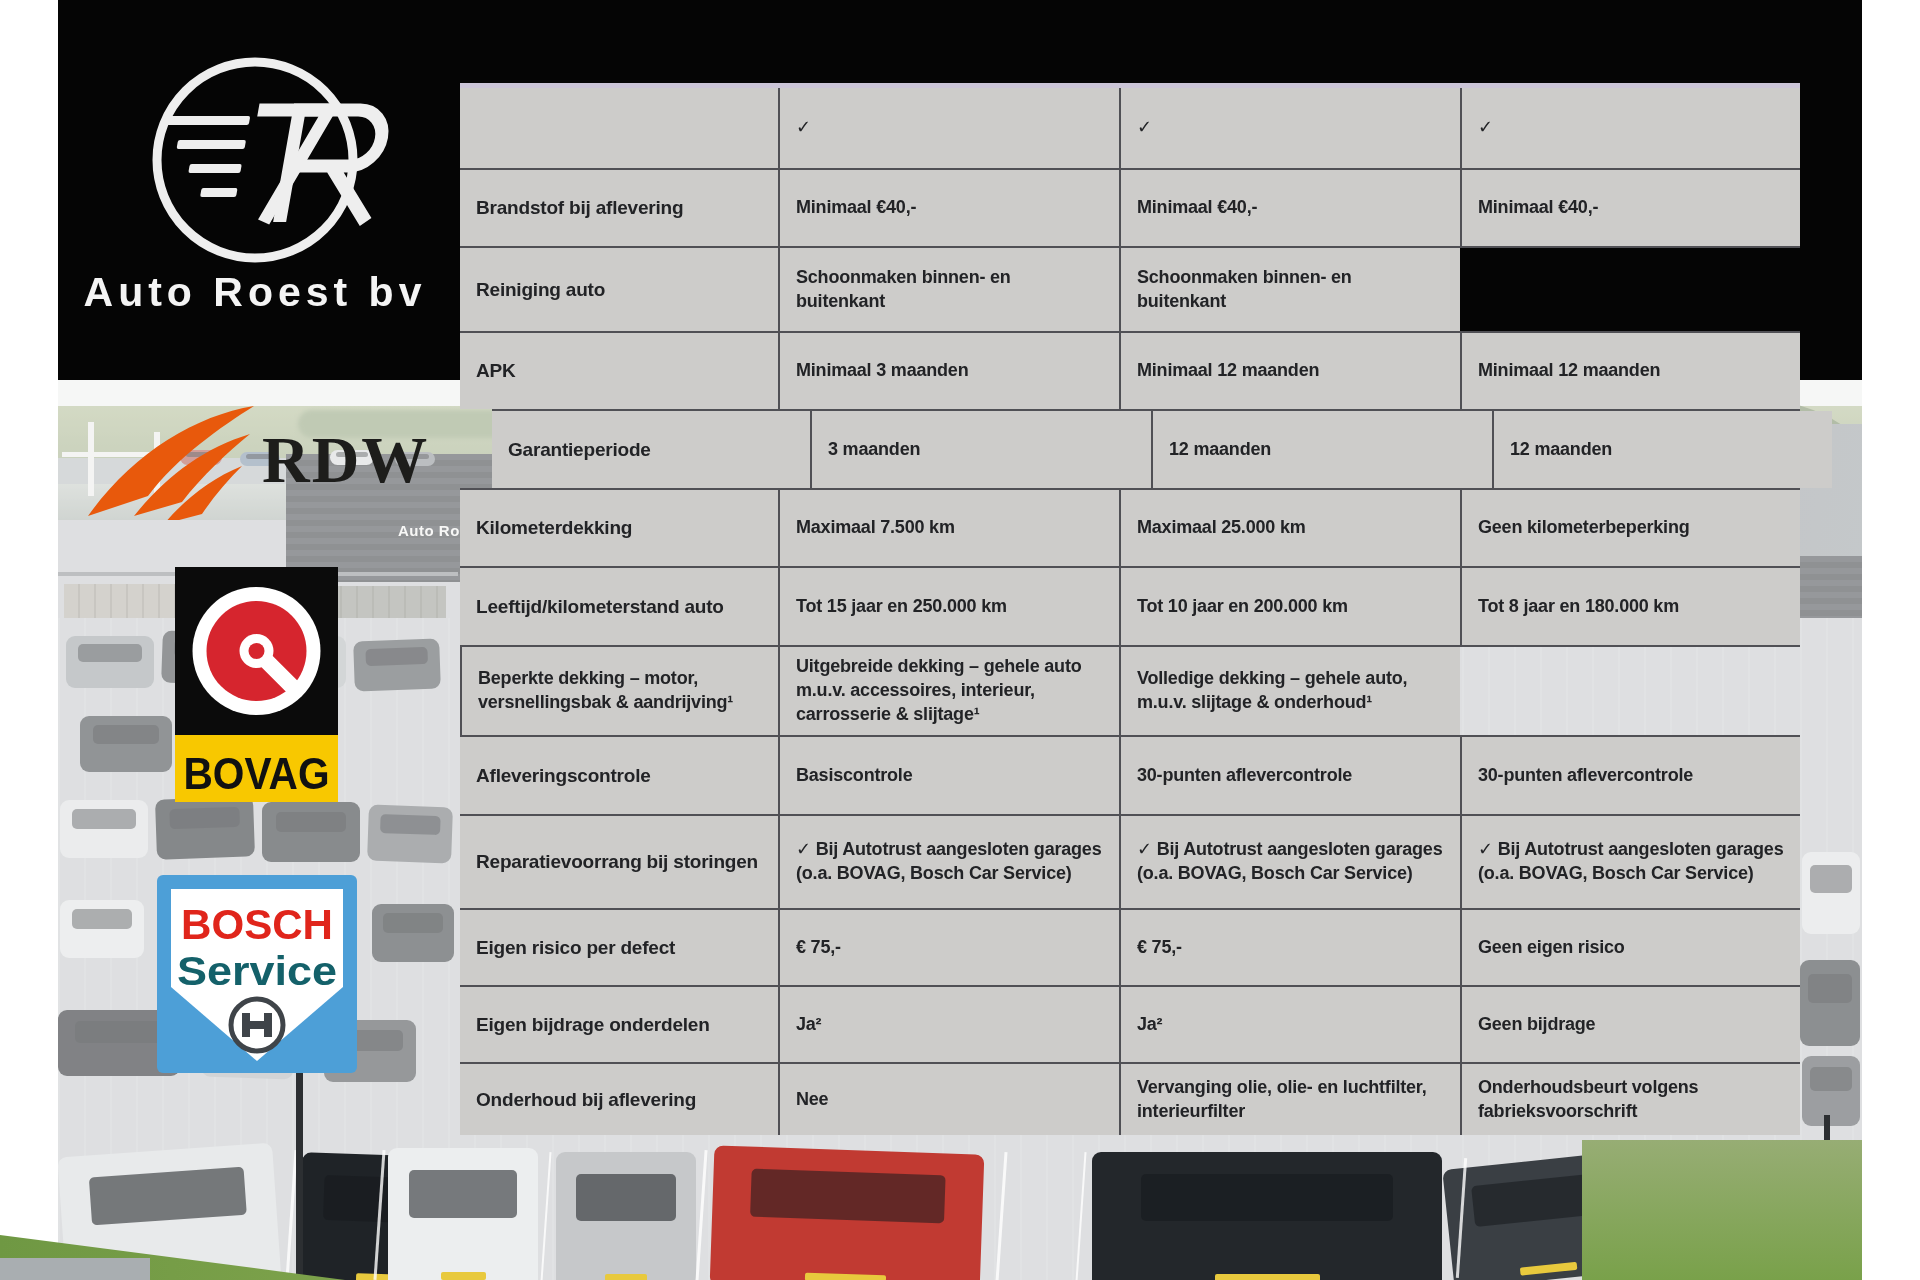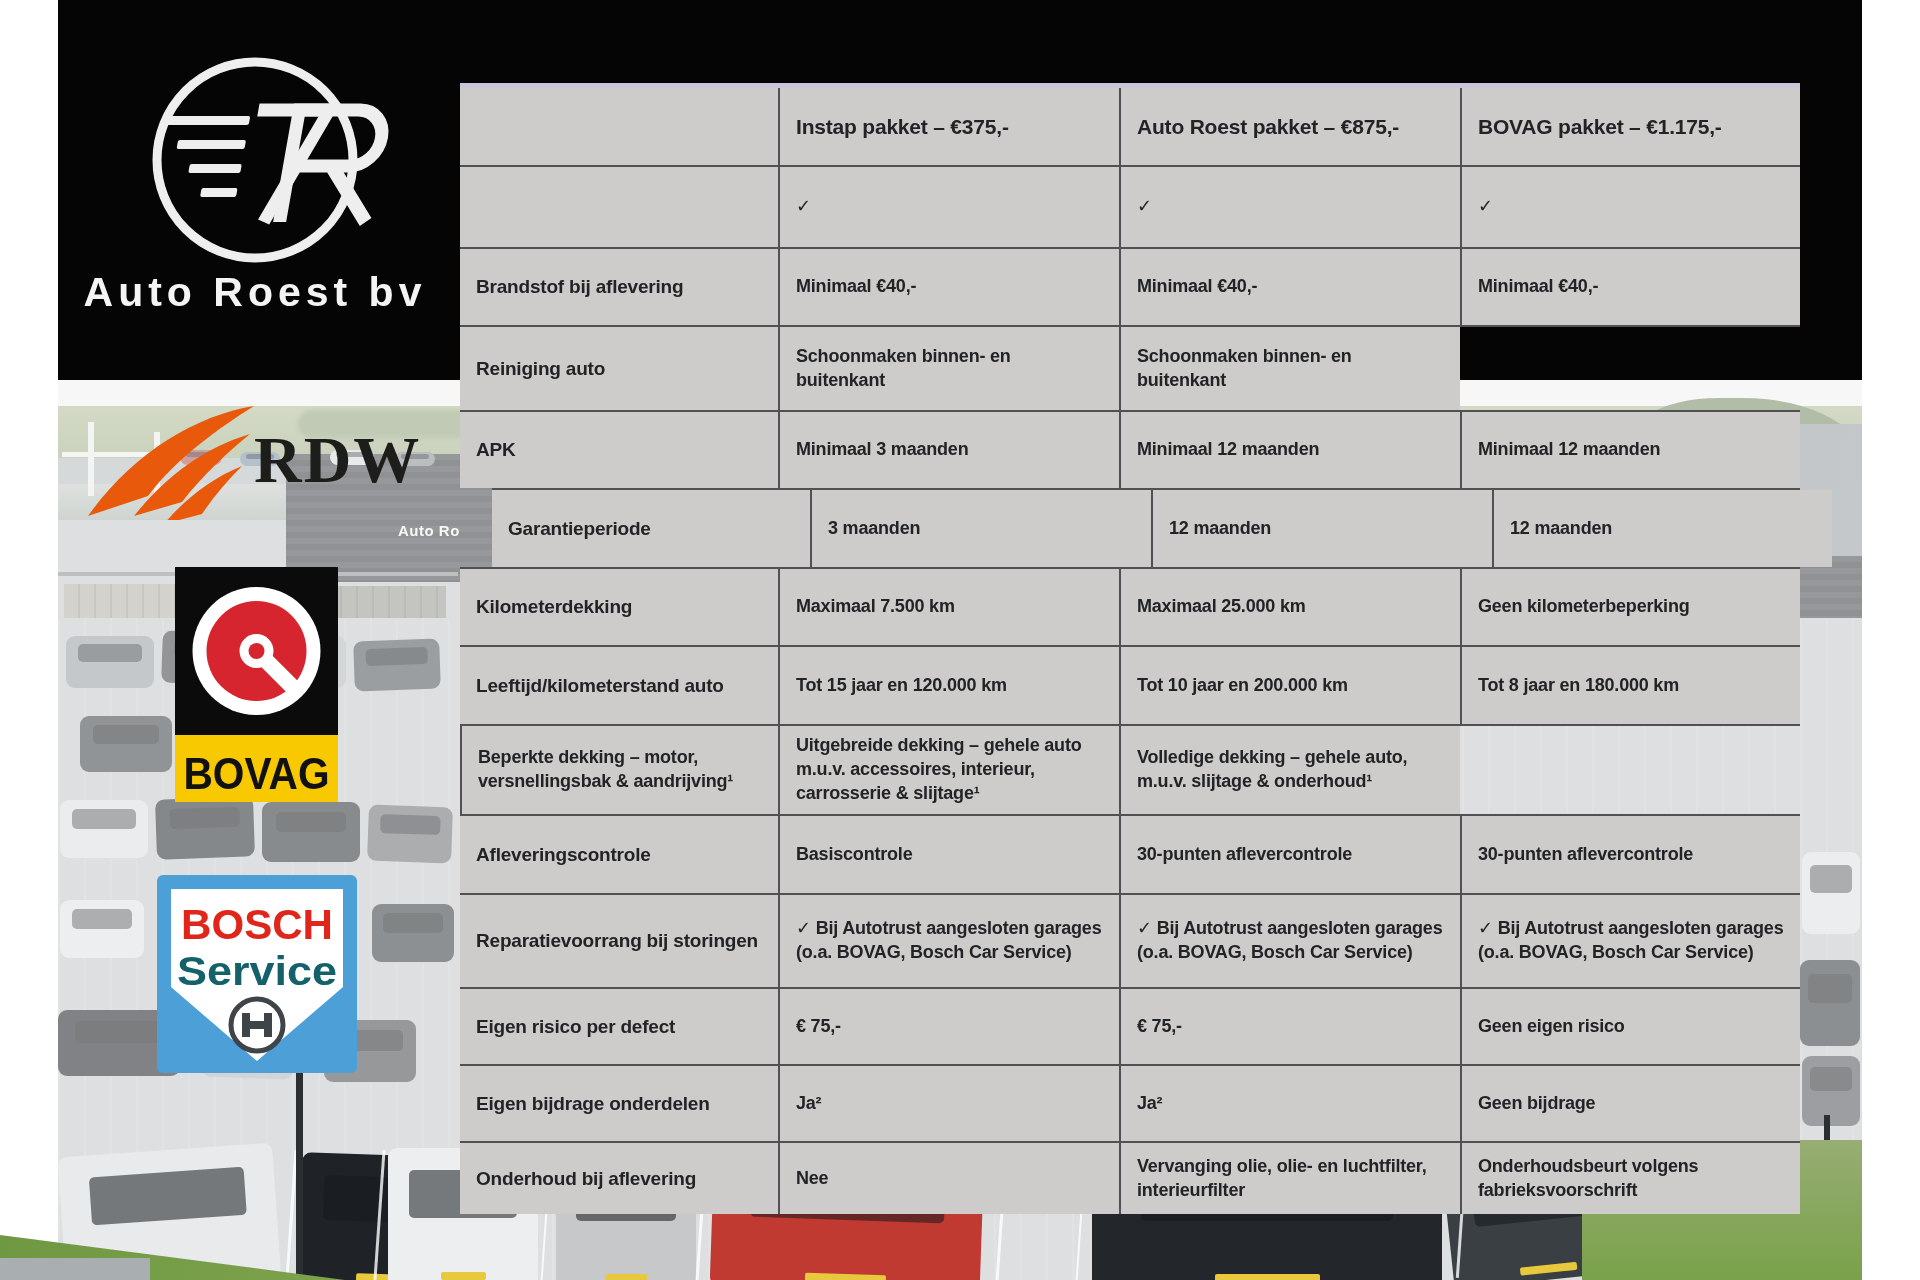--- a/index.html
+++ b/index.html
@@ -41,21 +41,21 @@
   .wash{left:0;top:0;width:100%;height:100%;background:rgba(255,255,255,.42);z-index:5;}
   .vivid{z-index:6;}
   .grass-r{left:1524px;top:760px;width:280px;height:140px;background:linear-gradient(180deg,#97ad74,#79a14a);z-index:6;}
   .corner-grass{position:absolute;left:0;top:1198px;width:345px;height:82px;z-index:7;
         background:linear-gradient(90deg,#6f9843,#7da24b);clip-path:polygon(0 45%,100% 100%,0 100%);}
   .corner-water{position:absolute;left:0;top:1258px;width:150px;height:22px;background:#a9aeb1;z-index:8;}
   
   .ar-logo{position:absolute;left:55px;top:10px;z-index:10;}
   .rdw{position:absolute;left:82px;top:404px;width:340px;height:116px;z-index:10;}
   .rdw svg{position:absolute;left:0;top:0;}
-  .rdw-text{position:absolute;left:172px;top:18px;font-family:"Liberation Serif","DejaVu Serif",serif;
+  .rdw-text{position:absolute;left:180px;top:18px;font-family:"Liberation Serif","DejaVu Serif",serif;
         font-weight:bold;font-size:66px;color:#1d1d1b;letter-spacing:2px;}
   .bovag{position:absolute;left:175px;top:567px;z-index:10;}
   .bosch{position:absolute;left:157px;top:875px;z-index:10;}
   
   .pkg-table{position:absolute;left:460px;top:83px;width:1340px;z-index:20;
         border-top:5px solid #cbc5d7;}
   .t-row{display:grid;grid-template-columns:318px 341px 341px 340px;}
   .t-row + .t-row{border-top:2px solid #505055;}
   .cell{background:#cdccca;display:flex;align-items:center;box-sizing:border-box;
         padding:6px 16px;color:#222326;font-weight:bold;letter-spacing:-0.2px;line-height:1.32;}
@@ -248,26 +248,20 @@
     <text x="100" y="110" text-anchor="middle" font-size="40" font-weight="bold" fill="#14616a" textLength="160" lengthAdjust="spacingAndGlyphs">Service</text>
     <g fill="#3f4449">
       <circle cx="100" cy="150" r="26" fill="none" stroke="#3f4449" stroke-width="5"></circle>
       <rect x="85" y="138" width="8" height="24"></rect>
       <rect x="107" y="138" width="8" height="24"></rect>
       <rect x="85" y="146" width="30" height="8"></rect>
     </g>
   </svg>
 
   <div class="pkg-table" id="pkg-table">
-      <div class="t-row" style="height: 77px;">
-        <div class="cell hdr"></div>
-        <div class="cell hdr vline">Instap pakket – €375,-</div>
-        <div class="cell hdr vline">Auto Roest pakket – €875,-</div>
-        <div class="cell hdr vline">BOVAG pakket – €1.175,-</div>
-      </div>
       <div class="t-row" style="height: 80px;">
         <div class="cell lbl"></div>
         <div class="cell val vline">✓</div>
         <div class="cell val vline">✓</div>
         <div class="cell val vline">✓</div>
       </div>
       <div class="t-row" style="height: 76px;">
         <div class="cell lbl">Brandstof bij aflevering</div>
         <div class="cell val vline">Minimaal €40,-</div>
         <div class="cell val vline">Minimaal €40,-</div>
@@ -291,21 +285,21 @@
         <div class="cell val vline">12 maanden</div>
       </div>
       <div class="t-row" style="height: 76px;">
         <div class="cell lbl">Kilometerdekking</div>
         <div class="cell val vline">Maximaal 7.500 km</div>
         <div class="cell val vline">Maximaal 25.000 km</div>
         <div class="cell val vline">Geen kilometerbeperking</div>
       </div>
       <div class="t-row" style="height: 77px;">
         <div class="cell lbl">Leeftijd/kilometerstand auto</div>
-        <div class="cell val vline">Tot 15 jaar en 120.000 km</div>
+        <div class="cell val vline">Tot 15 jaar en 250.000 km</div>
         <div class="cell val vline">Tot 10 jaar en 200.000 km</div>
         <div class="cell val vline">Tot 8 jaar en 180.000 km</div>
       </div>
       <div class="t-row" style="height: 88px;">
         <div class="cell val vline">Beperkte dekking – motor, versnellingsbak &amp; aandrijving¹</div>
         <div class="cell val vline">Uitgebreide dekking – gehele auto m.u.v. accessoires, interieur, carrosserie &amp; slijtage¹</div>
         <div class="cell val vline">Volledige dekking – gehele auto, m.u.v. slijtage &amp; onderhoud¹</div>
       </div>
       <div class="t-row" style="height: 77px;">
         <div class="cell lbl">Afleveringscontrole</div>

